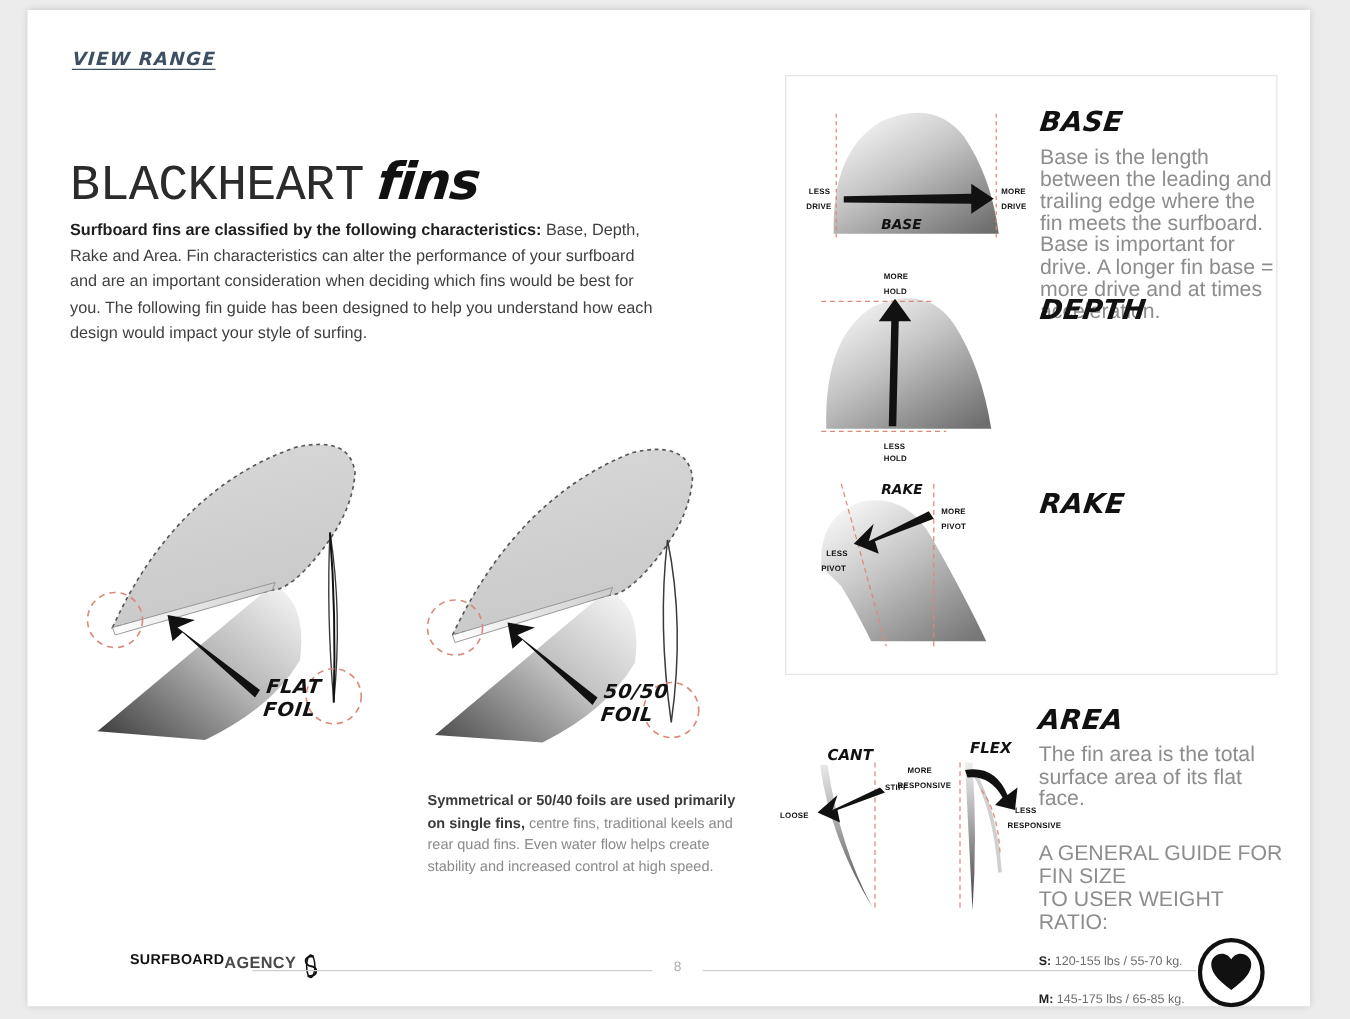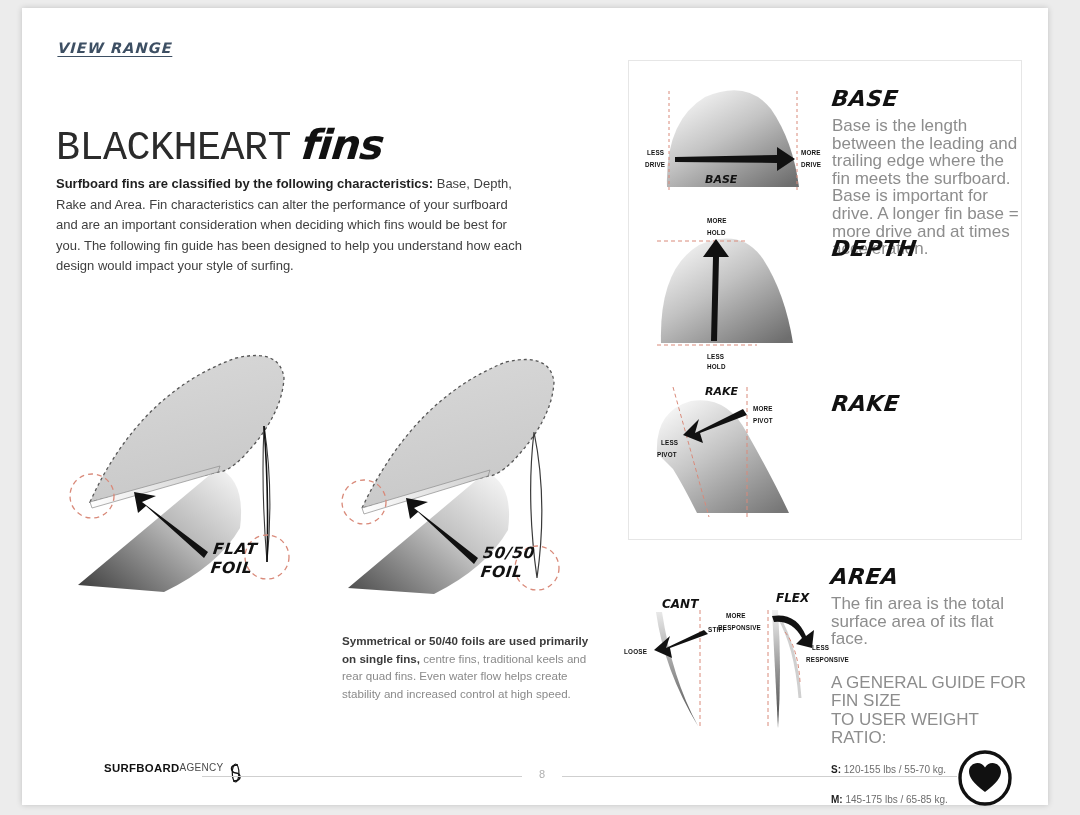--- a/index.html
+++ b/index.html
@@ -117,21 +117,21 @@
     font-weight:bold; font-size:6.3px; fill:#111; letter-spacing:.2px;
   }
 
   
   #footer{ position:absolute; left:0; top:740px; width:1026px; height:60px; }
   #footer-logo{
     position:absolute; left:34px; top:14px;
     display:flex; align-items:flex-start;margin-left:48px;
   }
   #footer-logo .b1{ font-size:11.4px; font-weight:bold; letter-spacing:.3px; color:#111; }
-  #footer-logo .b2{ font-size:10px; font-weight:normal; letter-spacing:.3px; color:#4a4a4a; }
+  #footer-logo .b2{ font-size:13px; font-weight:bold; letter-spacing:.3px; color:#4a4a4a; }
   .rule{ position:absolute; top:28px; height:1px; background:#cfcfcf; }
   #rule-left{ left:180px; width:320px; }
   #rule-right{ left:540px; width:395px; }
   #page-num{
     position:absolute; left:505px; top:20px; width:30px; text-align:center;
     font-size:11px; color:#b0b0b0;
   }
   #heart-badge{ position:absolute; left:935px; top:2px; }
 </style>
 </head>

